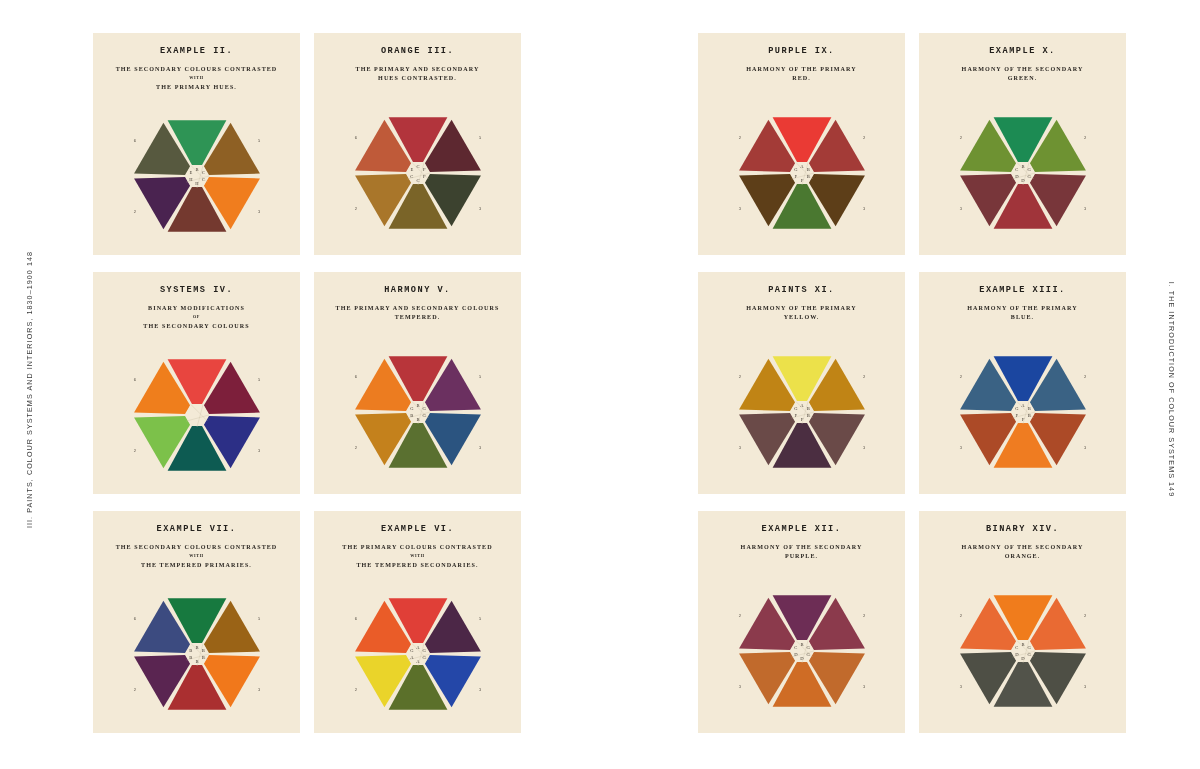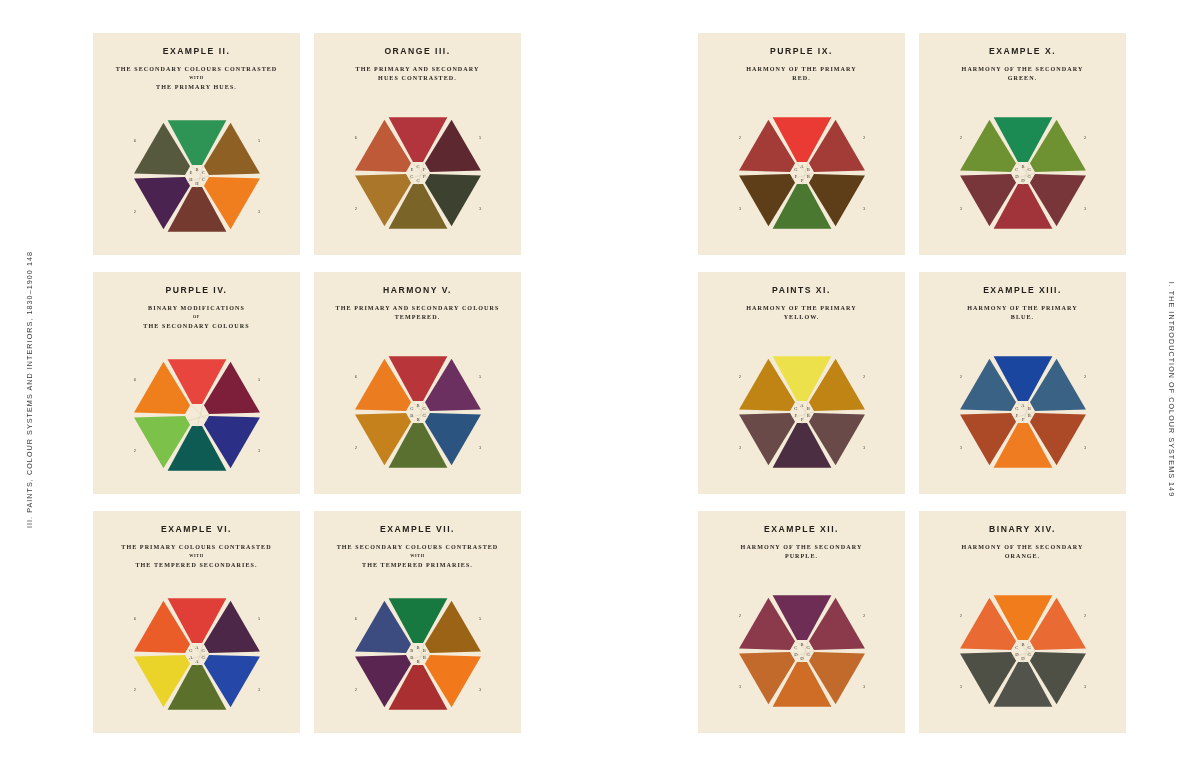--- a/index.html
+++ b/index.html
@@ -51,21 +51,21 @@
   .plate{
     background:#f3ead7;
     position:relative;
     overflow:hidden;
     box-sizing:border-box;
     padding-top:13px;
   }
 
   .plate .ttl{
     text-align:center;
-    font-family:Liberation Sans, sans-serif;
+    font-family:Liberation Mono, monospace;
     font-size:8.6px;
     letter-spacing:1.5px;
     color:#23201c;
     font-weight:700;
     margin:0 6px;
   }
   .plate .sub{
     text-align:center;
     font-family:"Liberation Serif", serif;
     font-size:6.1px;
@@ -168,21 +168,21 @@
               <text class="ctr-letter" x="73.0" y="60.5">C</text>
               <text class="ctr-letter" x="79.2" y="64.1">F</text>
               <text class="ctr-letter" x="79.2" y="71.3">F</text>
               <text class="ctr-letter" x="73.0" y="74.9">C</text>
               <text class="ctr-letter" x="66.8" y="71.3">C</text>
               <text class="ctr-letter" x="66.8" y="64.1">E</text>
             </svg>
           </div>
         </div>
         <div class="plate">
-          <div class="ttl">PURPLE IV.</div>
+          <div class="ttl">SYSTEMS IV.</div>
           <div class="sub"><span>BINARY MODIFICATIONS</span><span class="wth">OF</span><span>THE SECONDARY COLOURS</span></div>
           <div class="wheel" style="top: 77px;">
             <svg viewBox="0 0 146 132" xmlns="http://www.w3.org/2000/svg">
               <path class="seg" d="M43.62,10.27 L102.38,10.27 L78.02,55.10 L67.98,55.10 Z" fill="#e8453f"></path>
               <path class="seg" d="M106.57,12.69 L135.95,63.58 L84.95,64.90 L79.93,56.20 Z" fill="#7d1f3b"></path>
               <path class="seg" d="M135.95,68.42 L106.57,119.31 L79.93,75.80 L84.95,67.10 Z" fill="#2c2f86"></path>
               <path class="seg" d="M102.38,121.73 L43.62,121.73 L67.98,76.90 L78.02,76.90 Z" fill="#0d5b52"></path>
               <path class="seg" d="M39.43,119.31 L10.05,68.42 L61.05,67.10 L66.07,75.80 Z" fill="#7cc14a"></path>
               <path class="seg" d="M10.05,63.58 L39.43,12.69 L66.07,56.20 L61.05,64.90 Z" fill="#ef7e1c"></path>
               <path class="hub" d="M67.00,55.61 L79.00,55.61 L85.00,66.00 L79.00,76.39 L67.00,76.39 L61.00,66.00 Z"></path>
@@ -222,20 +222,50 @@
               <text class="ctr-letter" x="73.0" y="60.5">B</text>
               <text class="ctr-letter" x="79.2" y="64.1">G</text>
               <text class="ctr-letter" x="79.2" y="71.3">G</text>
               <text class="ctr-letter" x="73.0" y="74.9">B</text>
               <text class="ctr-letter" x="66.8" y="71.3">B</text>
               <text class="ctr-letter" x="66.8" y="64.1">G</text>
             </svg>
           </div>
         </div>
         <div class="plate">
+          <div class="ttl">EXAMPLE VII.</div>
+          <div class="sub"><span>THE SECONDARY COLOURS CONTRASTED</span><span class="wth">WITH</span><span>THE TEMPERED PRIMARIES.</span></div>
+          <div class="wheel" style="top: 77px;">
+            <svg viewBox="0 0 146 132" xmlns="http://www.w3.org/2000/svg">
+              <path class="seg" d="M43.62,10.27 L102.38,10.27 L78.02,55.10 L67.98,55.10 Z" fill="#17793f"></path>
+              <path class="seg" d="M106.57,12.69 L135.95,63.58 L84.95,64.90 L79.93,56.20 Z" fill="#9a6316"></path>
+              <path class="seg" d="M135.95,68.42 L106.57,119.31 L79.93,75.80 L84.95,67.10 Z" fill="#f1781b"></path>
+              <path class="seg" d="M102.38,121.73 L43.62,121.73 L67.98,76.90 L78.02,76.90 Z" fill="#aa2f30"></path>
+              <path class="seg" d="M39.43,119.31 L10.05,68.42 L61.05,67.10 L66.07,75.80 Z" fill="#5a2551"></path>
+              <path class="seg" d="M10.05,63.58 L39.43,12.69 L66.07,56.20 L61.05,64.90 Z" fill="#3c4b80"></path>
+              <path class="hub" d="M67.00,55.61 L79.00,55.61 L85.00,66.00 L79.00,76.39 L67.00,76.39 L61.00,66.00 Z"></path>
+              <line class="hubline" x1="67.00" y1="55.61" x2="83.39" y2="72.00"></line>
+              <line class="hubline" x1="79.00" y1="55.61" x2="73.00" y2="78.00"></line>
+              <line class="hubline" x1="85.00" y1="66.00" x2="62.61" y2="72.00"></line>
+              <text class="num" x="73.0" y="-2.9" text-anchor="middle">1</text>
+              <text class="num" x="134.1" y="32.4" text-anchor="start">5</text>
+              <text class="num" x="134.1" y="102.8" text-anchor="start">3</text>
+              <text class="num" x="73.0" y="138.1" text-anchor="middle">4</text>
+              <text class="num" x="11.9" y="102.8" text-anchor="end">2</text>
+              <text class="num" x="11.9" y="32.4" text-anchor="end">6</text>
+              <text class="ctr-letter" x="73.0" y="60.5">B</text>
+              <text class="ctr-letter" x="79.2" y="64.1">B</text>
+              <text class="ctr-letter" x="79.2" y="71.3">B</text>
+              <text class="ctr-letter" x="73.0" y="74.9">B</text>
+              <text class="ctr-letter" x="66.8" y="71.3">B</text>
+              <text class="ctr-letter" x="66.8" y="64.1">B</text>
+            </svg>
+          </div>
+        </div>
+        <div class="plate">
           <div class="ttl">EXAMPLE VI.</div>
           <div class="sub"><span>THE PRIMARY COLOURS CONTRASTED</span><span class="wth">WITH</span><span>THE TEMPERED SECONDARIES.</span></div>
           <div class="wheel" style="top: 77px;">
             <svg viewBox="0 0 146 132" xmlns="http://www.w3.org/2000/svg">
               <path class="seg" d="M43.62,10.27 L102.38,10.27 L78.02,55.10 L67.98,55.10 Z" fill="#e03f37"></path>
               <path class="seg" d="M106.57,12.69 L135.95,63.58 L84.95,64.90 L79.93,56.20 Z" fill="#4c2747"></path>
               <path class="seg" d="M135.95,68.42 L106.57,119.31 L79.93,75.80 L84.95,67.10 Z" fill="#2447a8"></path>
               <path class="seg" d="M102.38,121.73 L43.62,121.73 L67.98,76.90 L78.02,76.90 Z" fill="#5b702a"></path>
               <path class="seg" d="M39.43,119.31 L10.05,68.42 L61.05,67.10 L66.07,75.80 Z" fill="#ead42a"></path>
               <path class="seg" d="M10.05,63.58 L39.43,12.69 L66.07,56.20 L61.05,64.90 Z" fill="#ea5c28"></path>
@@ -251,50 +281,20 @@
               <text class="num" x="11.9" y="32.4" text-anchor="end">6</text>
               <text class="ctr-letter" x="73.0" y="60.5">A</text>
               <text class="ctr-letter" x="79.2" y="64.1">G</text>
               <text class="ctr-letter" x="79.2" y="71.3">G</text>
               <text class="ctr-letter" x="73.0" y="74.9">A</text>
               <text class="ctr-letter" x="66.8" y="71.3">A</text>
               <text class="ctr-letter" x="66.8" y="64.1">G</text>
             </svg>
           </div>
         </div>
-        <div class="plate">
-          <div class="ttl">EXAMPLE VII.</div>
-          <div class="sub"><span>THE SECONDARY COLOURS CONTRASTED</span><span class="wth">WITH</span><span>THE TEMPERED PRIMARIES.</span></div>
-          <div class="wheel" style="top: 77px;">
-            <svg viewBox="0 0 146 132" xmlns="http://www.w3.org/2000/svg">
-              <path class="seg" d="M43.62,10.27 L102.38,10.27 L78.02,55.10 L67.98,55.10 Z" fill="#17793f"></path>
-              <path class="seg" d="M106.57,12.69 L135.95,63.58 L84.95,64.90 L79.93,56.20 Z" fill="#9a6316"></path>
-              <path class="seg" d="M135.95,68.42 L106.57,119.31 L79.93,75.80 L84.95,67.10 Z" fill="#f1781b"></path>
-              <path class="seg" d="M102.38,121.73 L43.62,121.73 L67.98,76.90 L78.02,76.90 Z" fill="#aa2f30"></path>
-              <path class="seg" d="M39.43,119.31 L10.05,68.42 L61.05,67.10 L66.07,75.80 Z" fill="#5a2551"></path>
-              <path class="seg" d="M10.05,63.58 L39.43,12.69 L66.07,56.20 L61.05,64.90 Z" fill="#3c4b80"></path>
-              <path class="hub" d="M67.00,55.61 L79.00,55.61 L85.00,66.00 L79.00,76.39 L67.00,76.39 L61.00,66.00 Z"></path>
-              <line class="hubline" x1="67.00" y1="55.61" x2="83.39" y2="72.00"></line>
-              <line class="hubline" x1="79.00" y1="55.61" x2="73.00" y2="78.00"></line>
-              <line class="hubline" x1="85.00" y1="66.00" x2="62.61" y2="72.00"></line>
-              <text class="num" x="73.0" y="-2.9" text-anchor="middle">1</text>
-              <text class="num" x="134.1" y="32.4" text-anchor="start">5</text>
-              <text class="num" x="134.1" y="102.8" text-anchor="start">3</text>
-              <text class="num" x="73.0" y="138.1" text-anchor="middle">4</text>
-              <text class="num" x="11.9" y="102.8" text-anchor="end">2</text>
-              <text class="num" x="11.9" y="32.4" text-anchor="end">6</text>
-              <text class="ctr-letter" x="73.0" y="60.5">B</text>
-              <text class="ctr-letter" x="79.2" y="64.1">B</text>
-              <text class="ctr-letter" x="79.2" y="71.3">B</text>
-              <text class="ctr-letter" x="73.0" y="74.9">B</text>
-              <text class="ctr-letter" x="66.8" y="71.3">B</text>
-              <text class="ctr-letter" x="66.8" y="64.1">B</text>
-            </svg>
-          </div>
-        </div>
       </div>
   </div>
 
   <div class="page">
     <div class="runhead right">I. THE INTRODUCTION OF COLOUR SYSTEMS   149</div>
     <div class="grid rightgrid" id="right-grid">
         <div class="plate">
           <div class="ttl">PURPLE IX.</div>
           <div class="sub"><span>HARMONY OF THE PRIMARY</span><br><span>RED.</span></div>
           <div class="wheel" style="top: 74px;">

